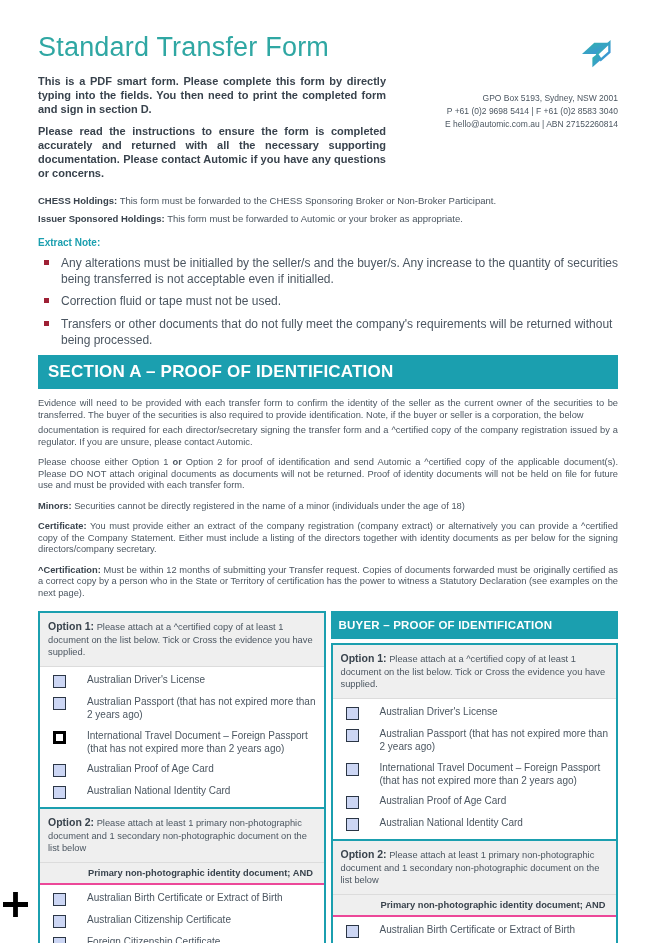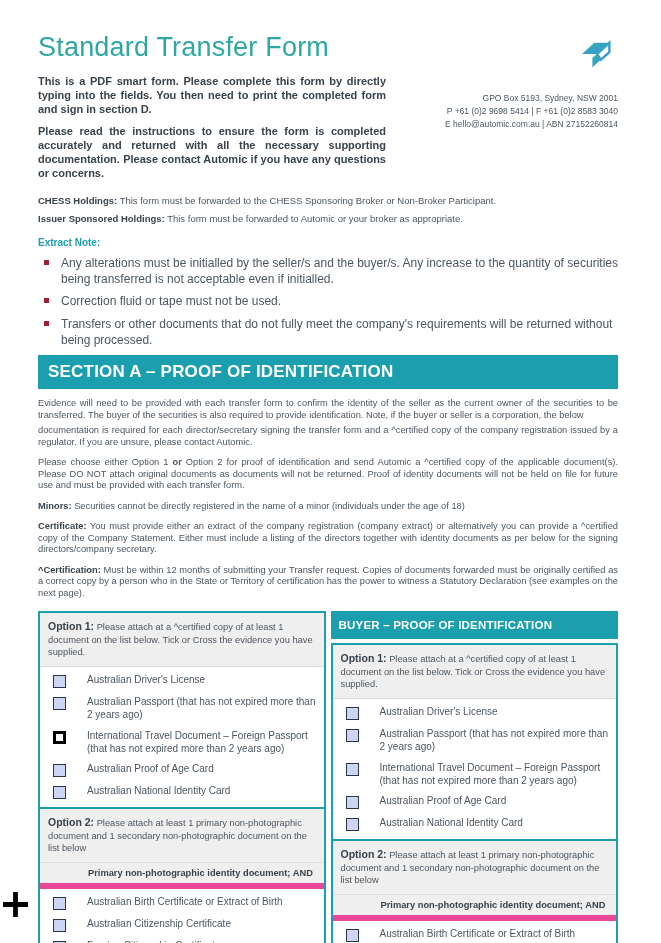--- a/index.html
+++ b/index.html
@@ -68,21 +68,21 @@
   .checkbox {
     flex:none; width:13px; height:13px; margin-right:21px; margin-top:1px;
     border:1.5px solid #2b3646; background:#ccd6f4;
   }
   .checkbox.focused { border:3px solid #000; background:#fff; }
   .teal-divider { height:2px; background:#1b9faf; }
   .subhead {
     background:#efefef; font-weight:bold; font-size:9.3px;
     color:#39434d; padding:5px 8px 5px 47px;
   }
-  .subhead.primary { border-bottom:6px solid #ec4899;padding-left:48px; }
+  .subhead.primary { border-bottom:2px solid #ec4899;padding-left:48px; }
 
   
   .plus-mark { position:absolute; left:3px; bottom:26px; width:25px; height:25px; }
 </style>
 </head>
 <body>
 
 <div class="page">
 
   <div class="header-row">

